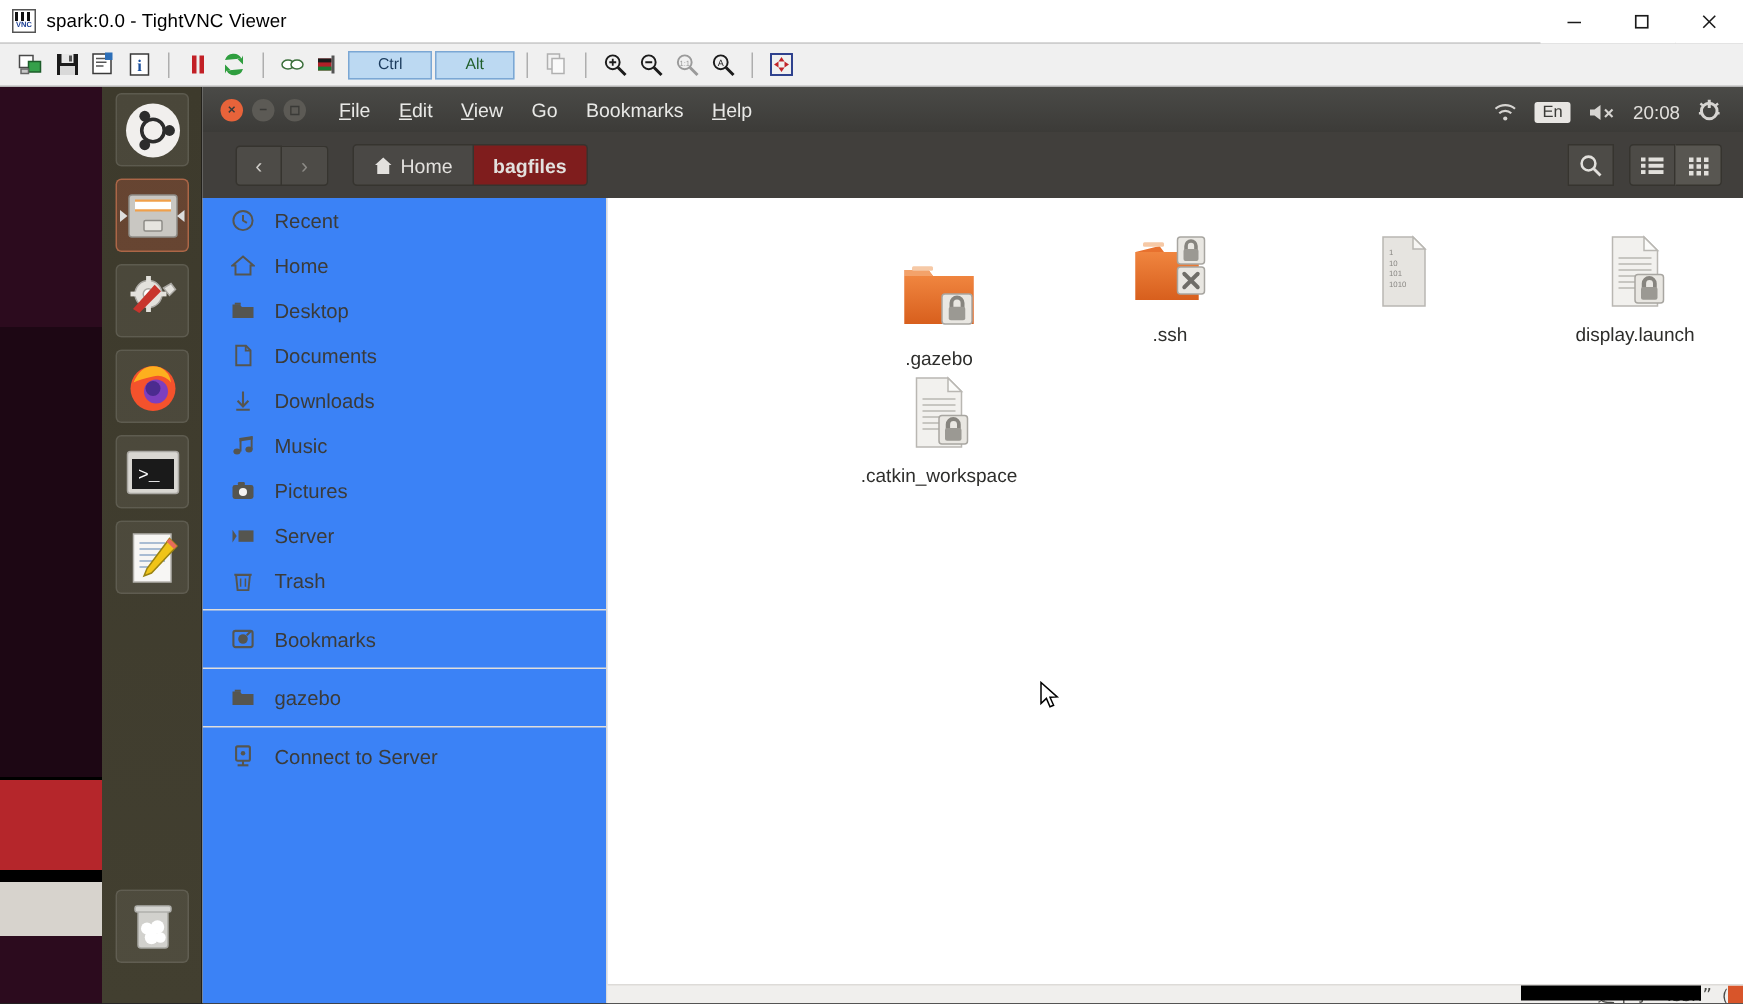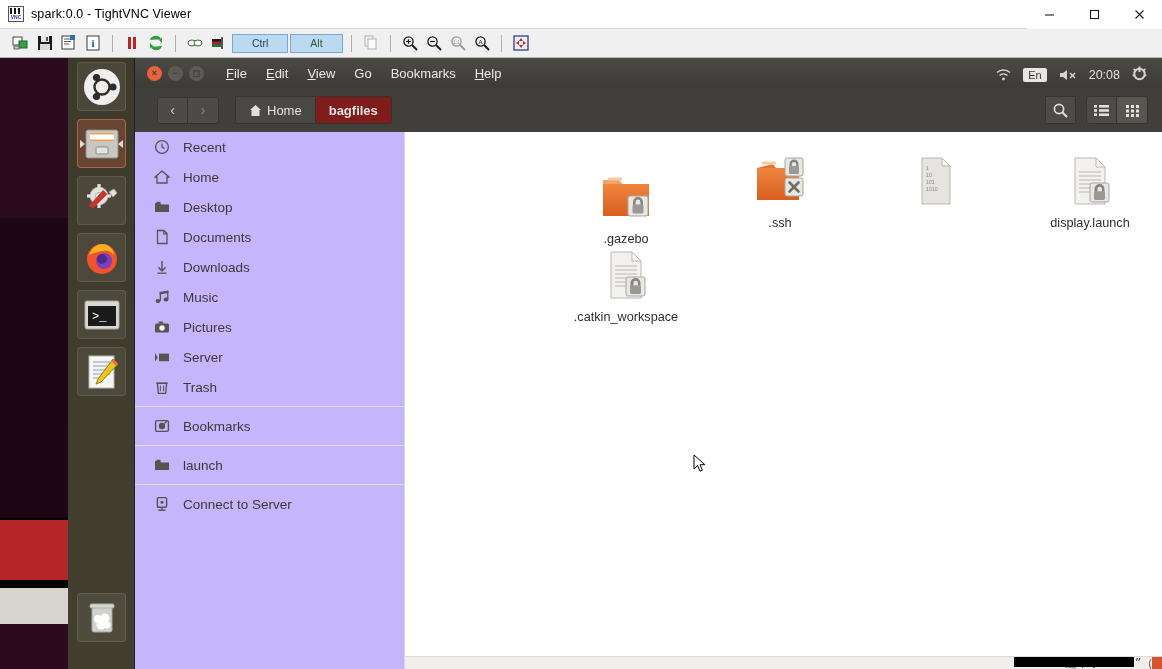--- a/index.html
+++ b/index.html
@@ -139,21 +139,21 @@
     width:31px;height:28px; display:flex;align-items:center;justify-content:center;
     background:#4d4b47; border:1px solid #36342f; color:#e2e0dc;
   }
   .ptgroup{ display:flex; }
   .ptgroup .ptbtn:first-child{border-radius:3px 0 0 3px;}
   .ptgroup .ptbtn:last-child{border-radius:0 3px 3px 0; border-left:none; background:#585651;}
 
   
   .sidebar {
     position:absolute; left:0; top:74px; width:270px; height:537px;
-    background:#c4b5fd; border-right:1px solid #dcdad7; overflow:hidden;
+    background:#3b82f6; border-right:1px solid #dcdad7; overflow:hidden;
   }
   .side-item {
     height:30px; display:flex; align-items:center; gap:13px; padding-left:18px;
     font-size:13.5px; color:#3b3b39;
   }
   .side-sep { height:1px; background:#e0dedb; margin:4px 0; }
   .side-icon { width:17px; height:17px; display:flex;align-items:center;justify-content:center; flex:0 0 auto; }
   .side-icon svg { display:block; }
 
   
@@ -641,21 +641,21 @@
 
         <div class="side-sep"></div>
 
         <div class="side-item">
           <span class="side-icon">
             <svg width="16" height="16" viewBox="0 0 16 16">
                 <path d="M1 4 L6 4 L7.2 5.6 L15 5.6 L15 13 L1 13 Z" fill="#55554f"></path>
                 <rect x="2.5" y="2.8" width="4" height="1.4" fill="#55554f"></rect>
               </svg>
           </span>
-          <span>launch</span>
+          <span>gazebo</span>
         </div>
 
         <div class="side-sep"></div>
 
         <div class="side-item">
           <span class="side-icon">
             <svg width="16" height="16" viewBox="0 0 16 16">
                 <rect x="3.4" y="1.6" width="9.2" height="9.6" rx="1" fill="none" stroke="#55554f" stroke-width="1.4"></rect>
                 <circle cx="8" cy="6.2" r="1.5" fill="#55554f"></circle>
                 <line x1="8" y1="11.2" x2="8" y2="14" stroke="#55554f" stroke-width="1.4"></line>

